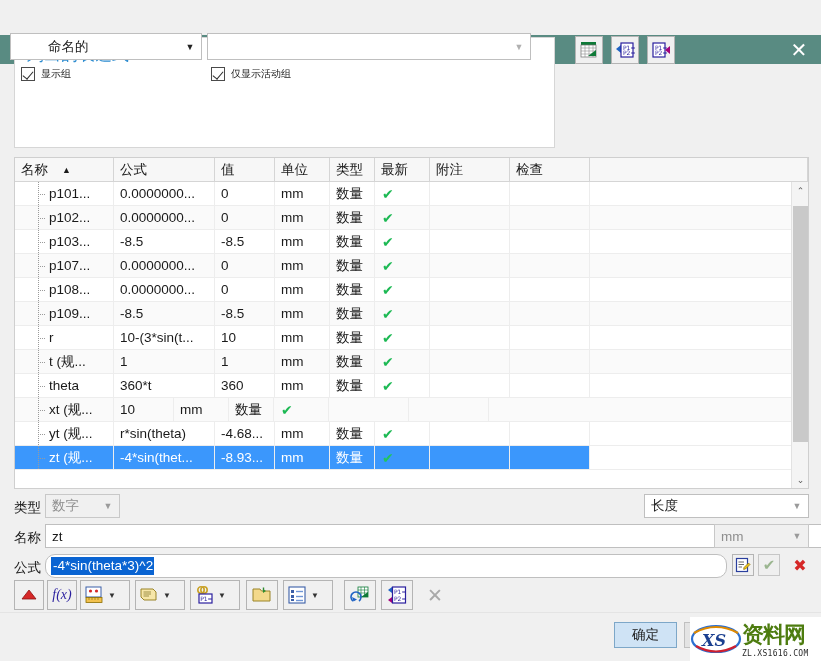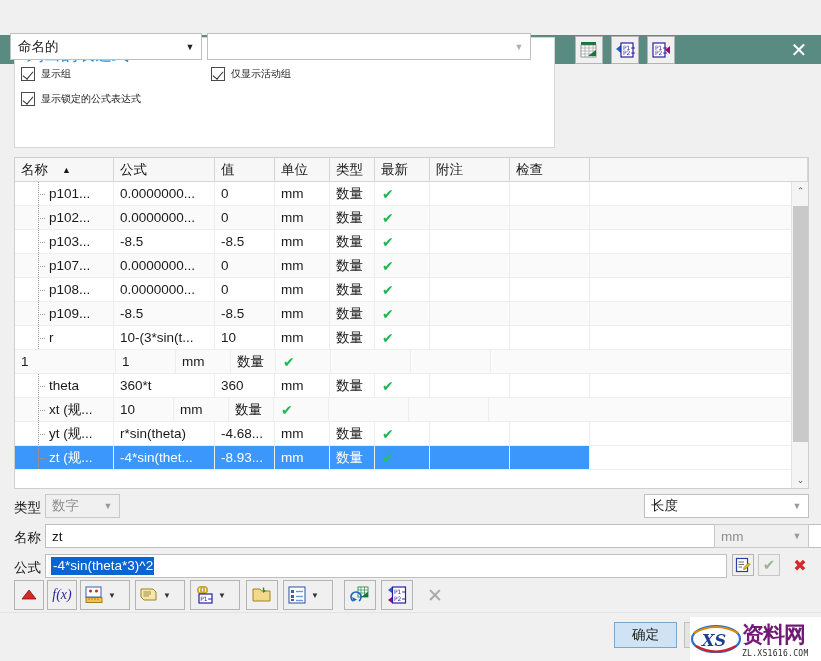--- a/index.html
+++ b/index.html
@@ -62,21 +62,21 @@
     border: 1px solid #bfbfbf;
     display: flex; align-items: center;
     cursor: pointer;
   }
   .combo .ctext { padding-left: 7px; font-size: 13.5px; flex: 1;
     overflow: hidden; white-space: nowrap; }
   .combo .carrow {
     width: 22px; text-align: center; font-size: 9px; color: #222;
   }
   .combo.dim .carrow { color: #b0b0b0; }
-  #combo-named { left: 10px; top: 33px; width: 192px; height: 27px; }
+  #combo-named { left: 10px; top: 33px; width: 192px; height: 27px; padding-left: 30px; }
   #combo-filter { left: 207px; top: 33px; width: 324px; height: 27px; }
 
   .cbrow { position: absolute; display: flex; align-items: center; cursor: pointer; }
   .cbbox {
     width: 14px; height: 14px;
     border: 1px solid #4a4a4a; background: #fff;
     position: relative; flex: none;
   }
   .cbbox::after {
     content: "";
@@ -200,21 +200,21 @@
     font-size: 13.5px;
   }
   .field .ftext { padding-left: 6px; flex: 1; overflow: hidden; white-space: nowrap; }
   .field .farrow { width: 22px; text-align: center; font-size: 9px; color: #9a9a9a; }
   .field.disabled { background: #f0f0f0; color: #8e8e8e; border-color: #c8c8c8; gap: 13px; }
 
   #fld-type     { left: 45px; top: 494px; width: 75px; height: 24px; }
   #fld-unittype { left: 644px; top: 494px; width: 165px; height: 24px; }
   #fld-name     { left: 45px; top: 524px; width: 797px; height: 24px; }
   #fld-nameunit { left: 714px; top: 524px; width: 95px; height: 24px; }
-  #fld-formula  { left: 45px; top: 554px; width: 682px; height: 24px; }
+  #fld-formula  { left: 45px; top: 554px; width: 682px; height: 24px; border-radius: 10px; }
   #fld-formula .sel-text {
     background: #0a64d2; color: #ffffff; padding: 1px 1px 2px 2px;
     margin-left: 5px;
   }
 
   .smallbtn {
     position: absolute;
     width: 22px; height: 22px;
     background: #f0f0f0; border: 1px solid #b4b4b4;
     display: flex; align-items: center; justify-content: center;
@@ -265,21 +265,21 @@
     background: #ffffff;
     overflow: hidden;
     pointer-events: none;
     display: flex; align-items: center;
   }
   .wm-logo { width: 52px; height: 40px; flex: none; }
   .wm-right { flex: 1; position: relative; height: 40px; }
   .wm-cn {
     position: absolute; left: 0; top: 1px;
     font-size: 22px; font-weight: bold;
-    color: #701a75;
+    color: #4d7c0f;
     font-family: "DejaVu Sans", sans-serif;
     letter-spacing: -1px;
   }
   .wm-url {
     position: absolute; left: 0; bottom: 1px;
     font-size: 8px; color: #2b2b2b;
     font-family: "DejaVu Sans Mono", monospace;
     letter-spacing: 0.3px;
     text-align: right;
   }
@@ -314,24 +314,20 @@
     <span class="carrow">▼</span>
   </div>
 
   <div class="cbrow" id="cb-showgroup">
     <span class="cbbox"></span>
     <span class="cblabel">显示组</span>
   </div>
   <div class="cbrow" id="cb-activeonly">
     <span class="cbbox"></span>
     <span class="cblabel">仅显示活动组</span>
-  </div>
-  <div class="cbrow" id="cb-locked">
-    <span class="cbbox"></span>
-    <span class="cblabel">显示锁定的公式表达式</span>
   </div>
 
   <div class="iconbtn" id="btn-export-excel">
     <svg width="20" height="20" viewBox="0 0 20 20">
       <rect x="2" y="2" width="15" height="3" fill="#0e7a37"></rect>
       <rect x="2" y="5" width="15" height="12" fill="#ffffff" stroke="#6e6e6e" stroke-width="0.7"></rect>
       <g stroke="#8f8f8f" stroke-width="0.6">
         <line x1="2" y1="8" x2="17" y2="8"></line>
           <line x1="2" y1="11" x2="17" y2="11"></line>
         <line x1="2" y1="14" x2="17" y2="14"></line>
@@ -481,20 +477,24 @@
           <div class="td c-unit">mm</div>
           <div class="td c-type">数量</div>
           <div class="td chk c-latest">
             <span class="check-ok">✔</span>
           </div>
           <div class="td blank c-note"></div>
           <div class="td blank c-check"></div>
           <div class="td c-rest"></div>
         </div>
         <div class="trow alt">
+          <div class="td name c-name">
+            <span class="treeconn"></span>
+            <span>t (规...</span>
+          </div>
           <div class="td c-formula">1</div>
           <div class="td c-value">1</div>
           <div class="td c-unit">mm</div>
           <div class="td c-type">数量</div>
           <div class="td chk c-latest">
             <span class="check-ok">✔</span>
           </div>
           <div class="td blank c-note"></div>
           <div class="td blank c-check"></div>
           <div class="td c-rest"></div>

